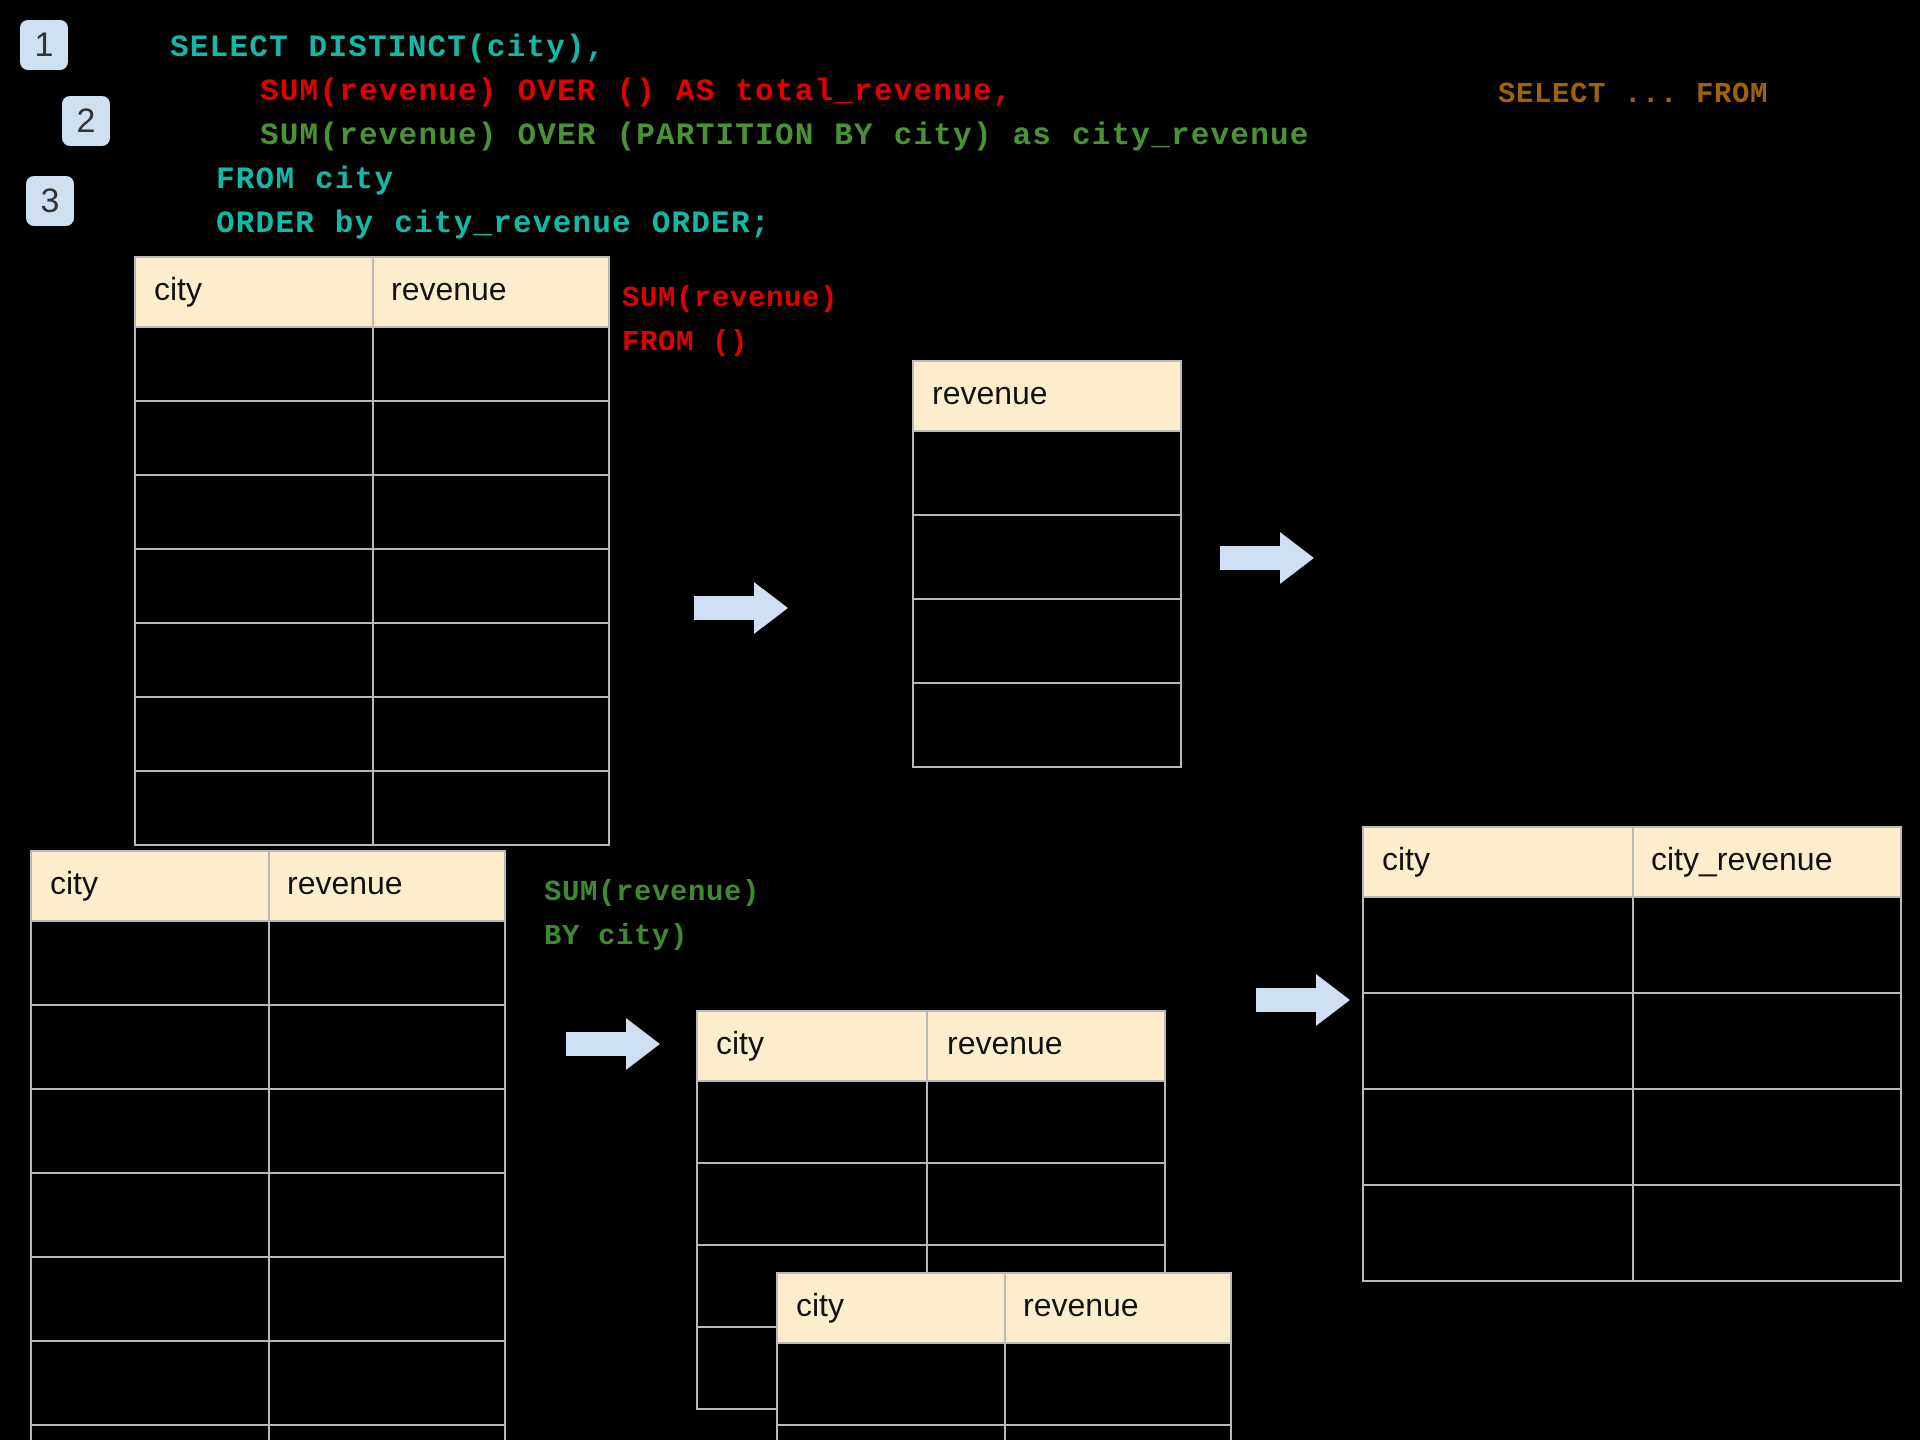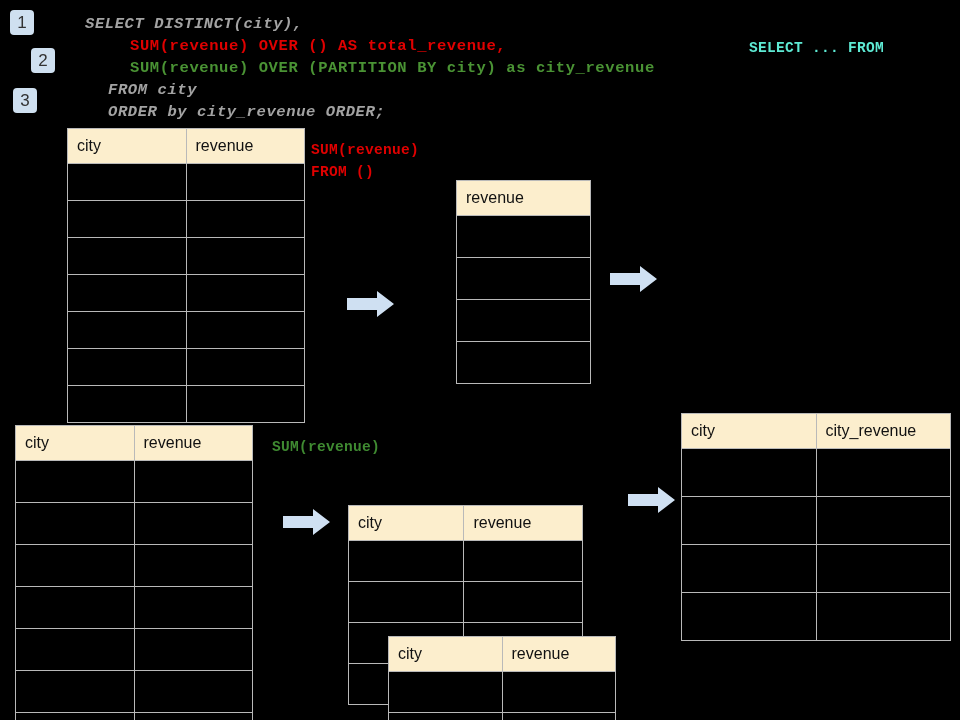--- a/index.html
+++ b/index.html
@@ -35,37 +35,37 @@
   
   .code {
     position: absolute;
     font-family: "Liberation Mono", monospace;
     font-size: 15.5px;
     font-weight: bold;
     letter-spacing: 0.6px;
     white-space: pre;
     line-height: 22px;
   }
-  .c-purple { color: #a3a3a3; font-style: italic; }
+  .c-purple { color: #14b8a6; }
   .c-red    { color: #e00000; }
   .c-green  { color: #4a9334; }
 
   
   .annot {
     position: absolute;
     font-family: "Liberation Mono", monospace;
     font-size: 14.5px;
     font-weight: bold;
     letter-spacing: 0.3px;
     white-space: pre;
     line-height: 22px;
   }
   .a-red   { color: #e00000; }
   .a-green { color: #3f8a31; }
-  .a-purple{ color: #5eead4; }
+  .a-purple{ color: #a16207; }
 
   
   .tbl {
     position: absolute;
     border-collapse: collapse;
     table-layout: fixed;
     background: #000000;
   }
   .tbl th, .tbl td {
     border: 1px solid #b9b9b9;
@@ -311,15 +311,15 @@
       <svg class="arrow" width="47" height="28" viewBox="0 0 47 28" style="left: 283px; top: 508px;">
         <path d="M0 8 L30 8 L30 1 L47 14 L30 27 L30 20 L0 20 Z" fill="#cfe0f2"></path>
       </svg>
       <svg class="arrow" width="47" height="28" viewBox="0 0 47 28" style="left: 628px; top: 486px;">
         <path d="M0 8 L30 8 L30 1 L47 14 L30 27 L30 20 L0 20 Z" fill="#cfe0f2"></path>
       </svg>
     </div>
   <div id="annot-layer">
       <div class="annot a-purple" style="left: 749px; top: 37px;"><div>SELECT ... FROM</div></div>
       <div class="annot a-red" style="left: 311px; top: 139px;"><div>SUM(revenue)</div><div>FROM ()</div></div>
-      <div class="annot a-green" style="left: 272px; top: 436px;"><div>SUM(revenue)</div></div>
+      <div class="annot a-green" style="left: 272px; top: 436px;"><div>SUM(revenue)</div><div>BY city)</div></div>
     </div>
 </div>
 
 </body></html>

